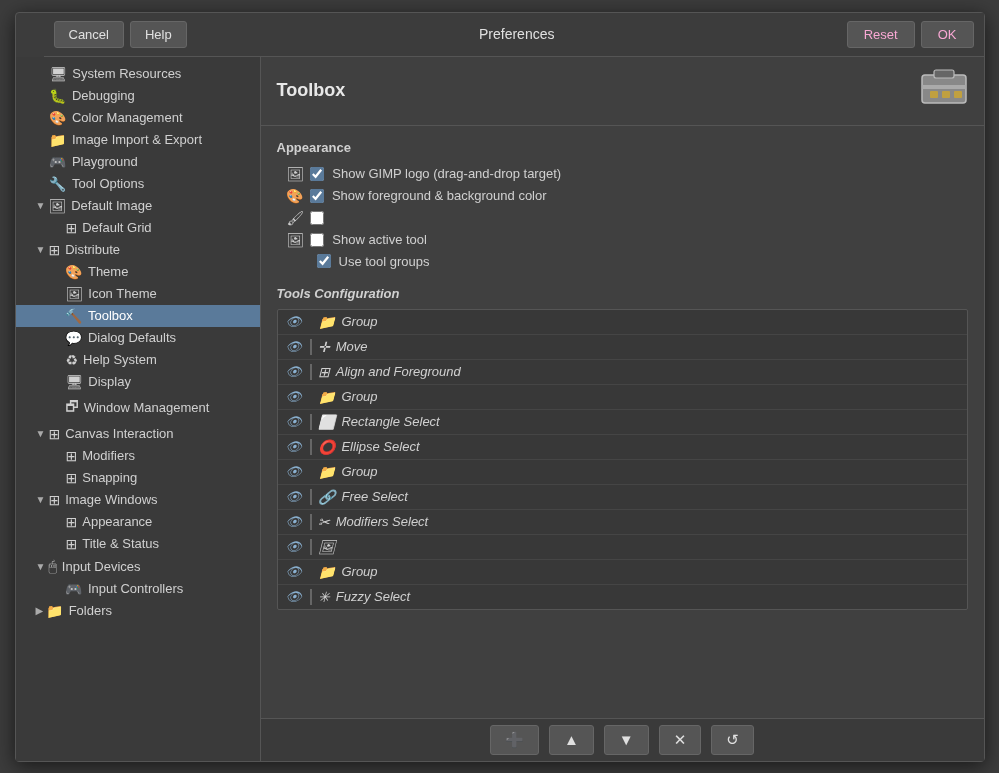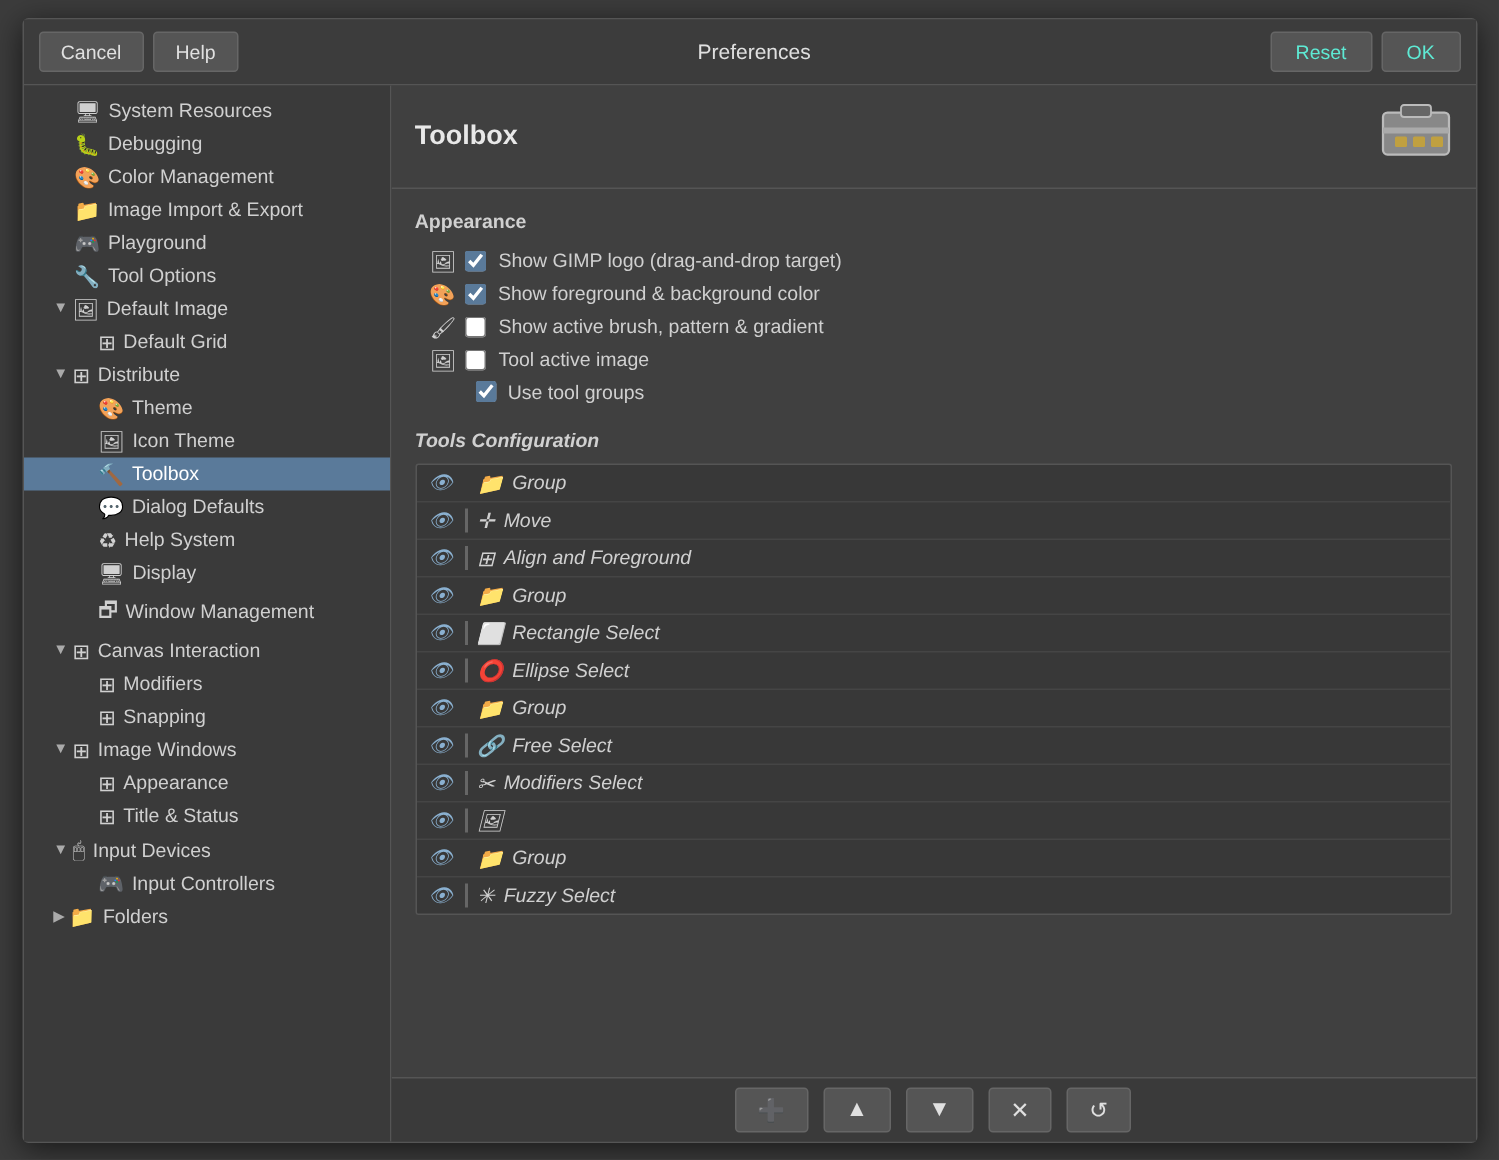--- a/index.html
+++ b/index.html
@@ -24,41 +24,42 @@
       box-shadow: 0 4px 20px rgba(0,0,0,0.6);
     }
     
     .dialog-header {
       background: #3c3c3c;
       border-bottom: 1px solid #555;
       display: flex;
       align-items: center;
       padding: 8px 10px;
       gap: 6px;
+      margin-left: 28px;
     }
     .header-btn {
       background: #555;
       color: #e0e0e0;
       border: 1px solid #666;
       border-radius: 3px;
       padding: 5px 14px;
       cursor: pointer;
       font-size: 13px;
     }
     .header-title {
       flex: 1;
       text-align: center;
       font-size: 14px;
       font-weight: normal;
       color: #e0e0e0;
     }
     .header-right { display: flex; gap: 6px; }
     .header-btn-ok {
       background: #555;
-      color: #5eead4;
+      color: #f9a8d4;
       border: 1px solid #666;
       border-radius: 3px;
       padding: 5px 16px;
       cursor: pointer;
       font-size: 13px;
     }
 
     
     .dialog-body {
       display: flex;
@@ -378,26 +379,25 @@
     <span>Show GIMP logo (drag-and-drop target)</span>
   </div>
             <div class="check-row">
     <span class="check-icon">🎨</span>
     <input type="checkbox" checked="" style="">
     <span>Show foreground &amp; background color</span>
   </div>
             <div class="check-row">
     <span class="check-icon">🖌</span>
     <input type="checkbox" style="">
-    <span>Show active brush, pattern &amp; gradient</span>
   </div>
             <div class="check-row">
     <span class="check-icon">🖼</span>
     <input type="checkbox" style="">
-    <span>Tool active image</span>
+    <span>Show active tool</span>
   </div>
             <div class="check-row check-row-indent">
 
     <input type="checkbox" checked="" style="">
     <span>Use tool groups</span>
   </div>
           </div>
 
         <div class="tools-section">
           <div class="section-label">Tools Configuration</div>

